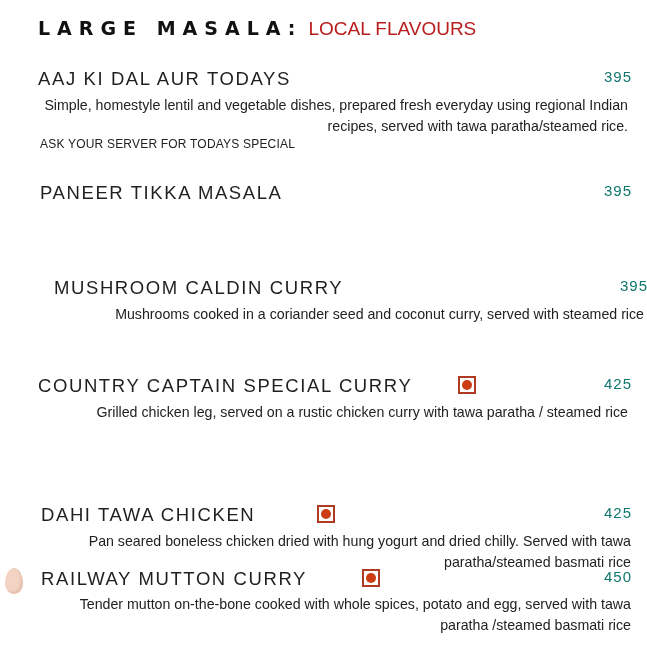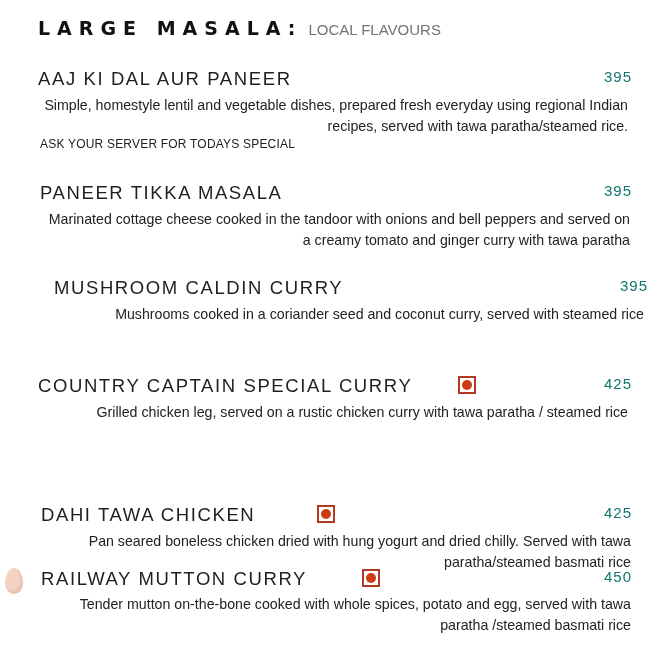--- a/index.html
+++ b/index.html
@@ -8,21 +8,21 @@
       font-family: "DejaVu Sans", sans-serif; position: relative; overflow: hidden;
     }
     .heading {
       position: absolute; left: 38px; top: 17px; white-space: nowrap;
     }
     .heading .bold {
       font-family: "DejaVu Sans", sans-serif; font-weight: bold; font-size: 19px;
       letter-spacing: 7px; color: #111;
     }
     .heading .light {
-      font-family: "Liberation Sans", sans-serif; font-size: 15px; color: #737373; margin-left: 6px;
+      font-family: "Liberation Sans", sans-serif; font-size: 19px; color: #b91c1c; margin-left: 6px;
     }
     .item { position: absolute; left: 38px; width: 594px; }
     .item-head { position: relative; height: 24px; }
     .item-name {
       position: absolute; left: 0; top: 0; font-family: "Liberation Sans", sans-serif;
       font-size: 18.5px; letter-spacing: 1.6px; color: #1f1f1f; white-space: nowrap;
     }
     .item-price {
       position: absolute; right: 0; top: 0; font-family: "Liberation Sans", sans-serif;
       font-size: 15px; letter-spacing: 1px; color: #0f766e;
@@ -48,33 +48,32 @@
   </style>
 </head>
 <body>
 
 <div class="heading">
   <span class="bold">LARGE MASALA:</span><span class="light">LOCAL FLAVOURS</span>
 </div>
 
 <div class="item" style="top:68px;">
   <div class="item-head">
-    <span class="item-name">AAJ KI DAL AUR PANEER</span>
+    <span class="item-name">AAJ KI DAL AUR TODAYS</span>
     <span class="item-price">395</span>
   </div>
   <div class="item-desc">Simple, homestyle lentil and vegetable dishes, prepared fresh everyday using regional Indian recipes, served with tawa paratha/steamed rice.</div>
   <div class="item-note">ASK YOUR SERVER FOR TODAYS SPECIAL</div>
 </div>
 
 <div class="item" style="top:182px; left:40px; width:592px;">
   <div class="item-head">
     <span class="item-name">PANEER TIKKA MASALA</span>
     <span class="item-price">395</span>
   </div>
-  <div class="item-desc">Marinated cottage cheese cooked in the tandoor with onions and bell peppers and served on a creamy tomato and ginger curry with tawa paratha</div>
 </div>
 
 <div class="item" style="top:277px;margin-left:16px;">
   <div class="item-head">
     <span class="item-name">MUSHROOM CALDIN CURRY</span>
     <span class="item-price">395</span>
   </div>
   <div class="item-desc">Mushrooms cooked in a coriander seed and coconut curry, served with steamed rice</div>
 </div>
 

